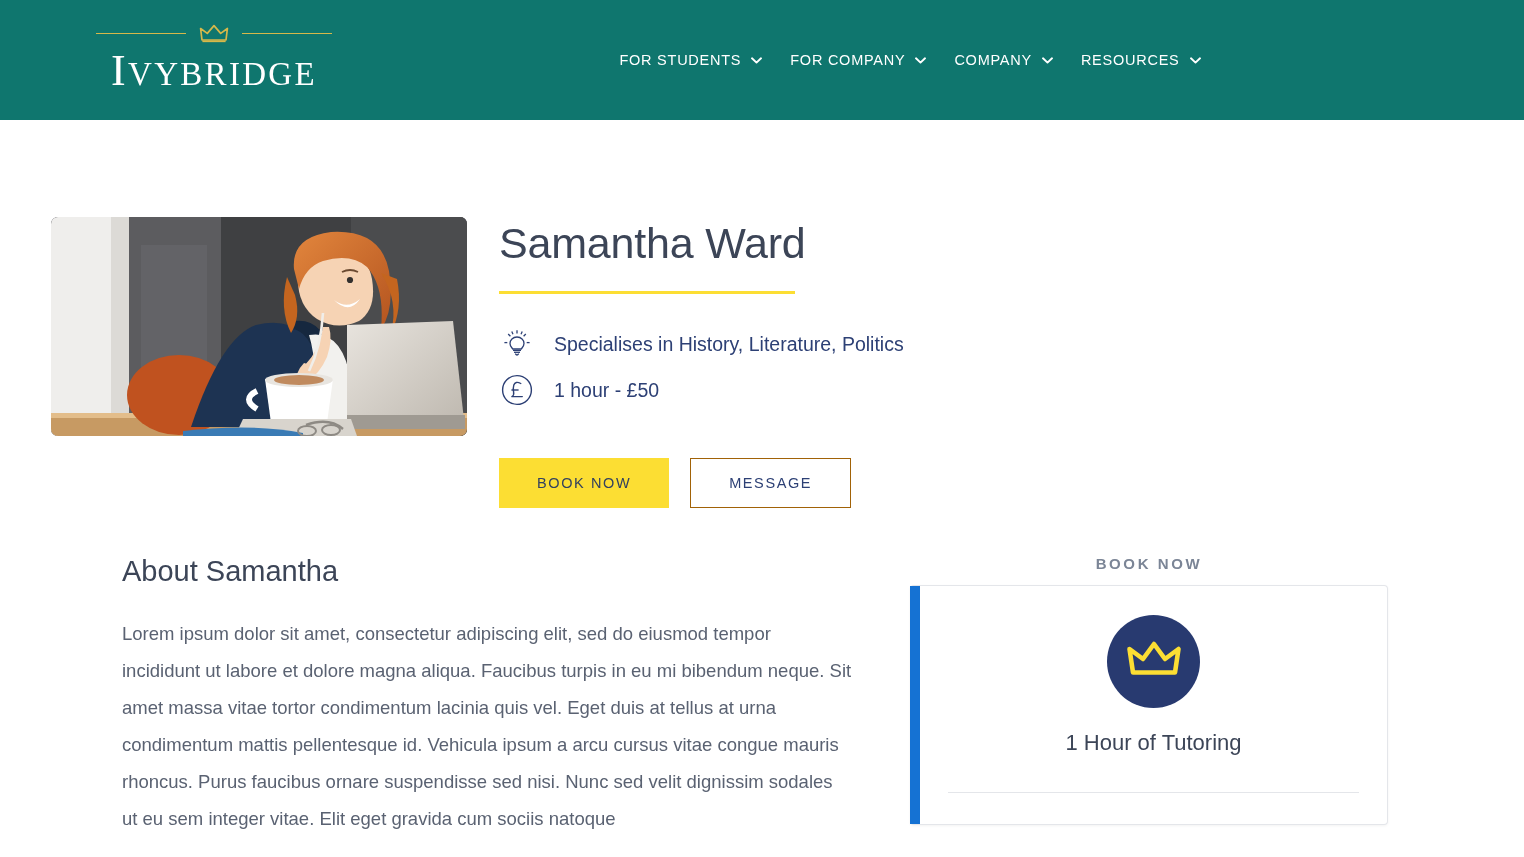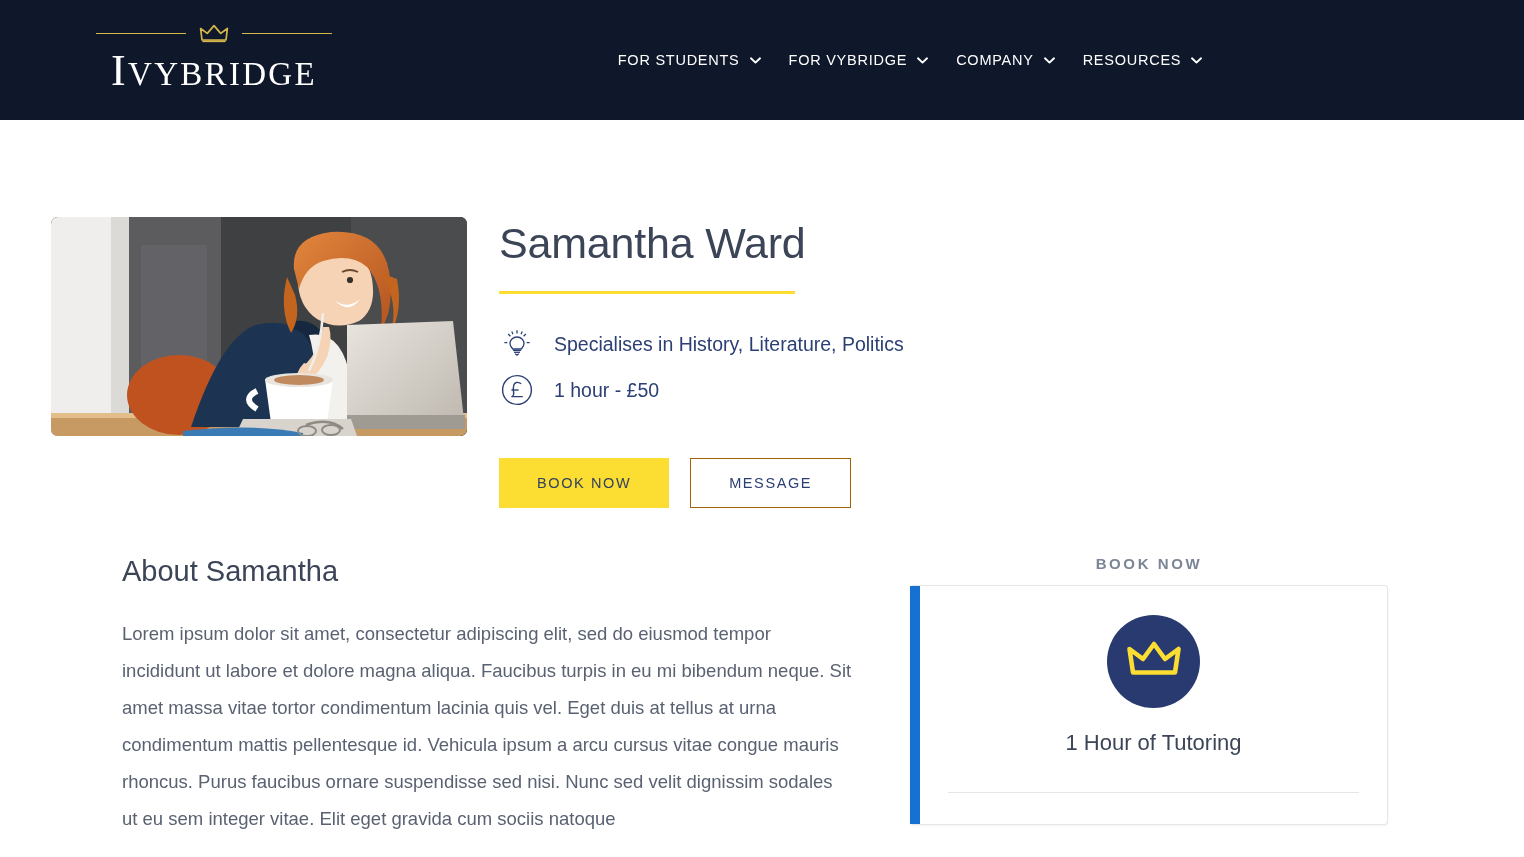--- a/index.html
+++ b/index.html
@@ -9,21 +9,21 @@
     height: 857px;
     overflow: hidden;
     background: #ffffff;
     font-family: "Liberation Sans", sans-serif;
     color: #3c4557;
   }
 
   
   .site-header {
     height: 120px;
-    background: #0f172a;
+    background: #0f766e;
     display: flex;
     align-items: center;
     padding: 0 96px 0 96px;
   }
 
   .brand {
     width: 236px;
     display: flex;
     flex-direction: column;
     align-items: center;
@@ -252,21 +252,21 @@
     <div class="nav-item">
       <span>FOR STUDENTS</span>
       <span class="chev">
         <svg width="11" height="7" viewBox="0 0 11 7">
             <path d="M1 1.3 L5.5 5.6 L10 1.3" fill="none" stroke="#ffffff" stroke-width="1.9" stroke-linecap="round" stroke-linejoin="round"></path>
           </svg>
       </span>
     </div>
 
     <div class="nav-item">
-      <span>FOR VYBRIDGE</span>
+      <span>FOR COMPANY</span>
       <span class="chev">
         <svg width="11" height="7" viewBox="0 0 11 7">
             <path d="M1 1.3 L5.5 5.6 L10 1.3" fill="none" stroke="#ffffff" stroke-width="1.9" stroke-linecap="round" stroke-linejoin="round"></path>
           </svg>
       </span>
     </div>
 
     <div class="nav-item">
       <span>COMPANY</span>
       <span class="chev">

